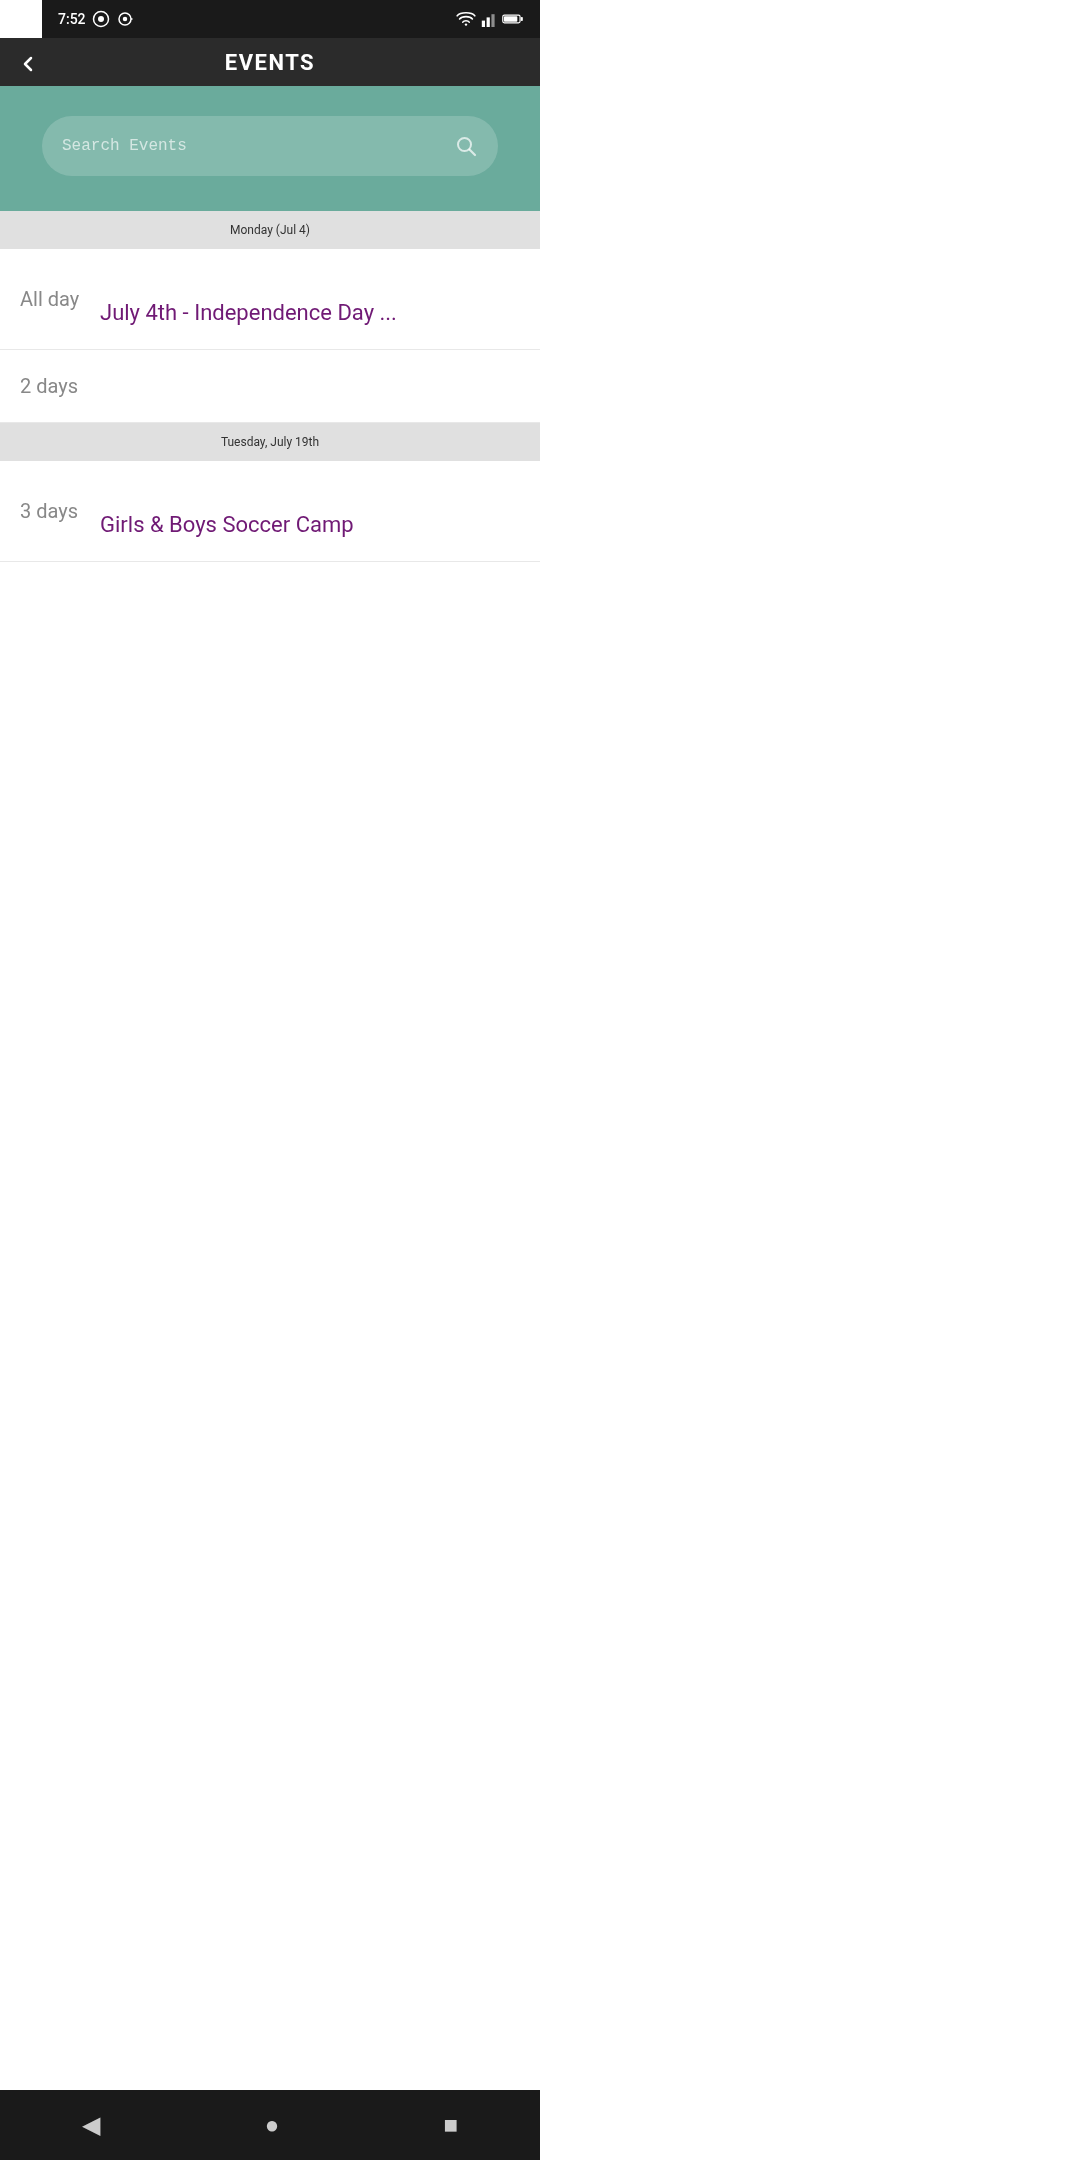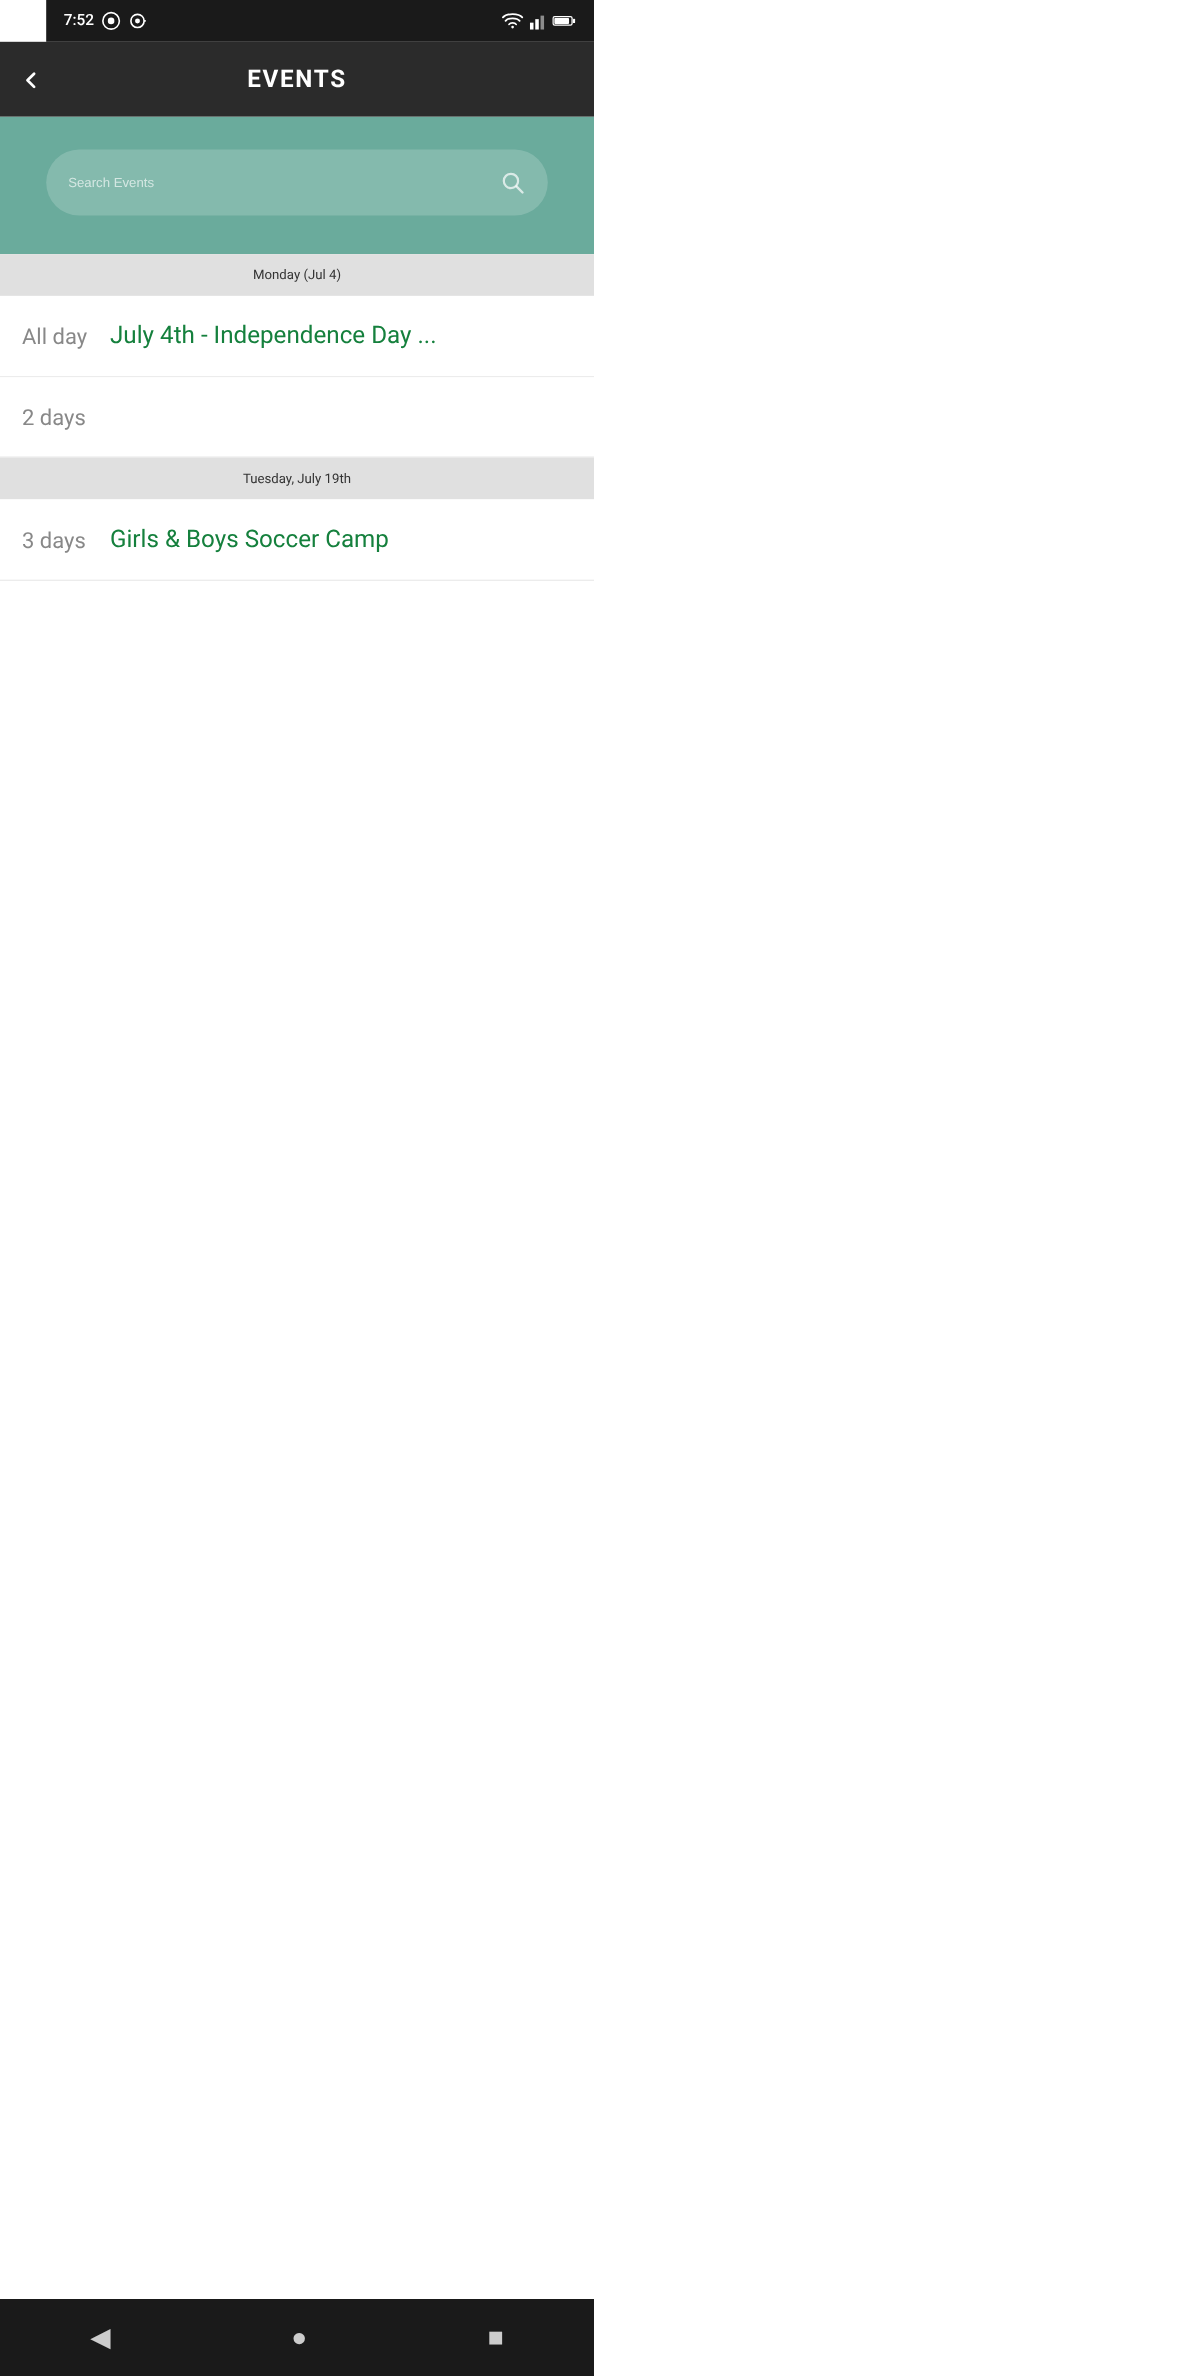--- a/index.html
+++ b/index.html
@@ -33,21 +33,21 @@
     }
     .status-right {
       display: flex;
       align-items: center;
       gap: 5px;
     }
 
     
     .app-bar {
       background: #2b2b2b;
-      height: 68px;
+      height: 48px;
       display: flex;
       align-items: center;
       padding: 0 16px;
       position: relative;
     }
     .back-btn {
       color: #ffffff;
       font-size: 26px;
       cursor: pointer;
       line-height: 1;
@@ -77,22 +77,23 @@
       align-items: center;
       padding: 0 20px;
       height: 60px;
     }
     .search-input {
       flex: 1;
       background: transparent;
       border: none;
       outline: none;
       color: rgba(255,255,255,0.75);
-      font-size: 12px;
+      font-size: 16px;
       caret-color: white;
+      font-family: Liberation Mono, monospace;
     }
     .search-input::placeholder {
       color: rgba(255,255,255,0.65);
     }
     .search-icon-wrap {
       color: rgba(255,255,255,0.65);
       font-size: 22px;
       display: flex;
       align-items: center;
     }
@@ -115,23 +116,24 @@
       border-bottom: 1px solid #e8e8e8;
       background: #ffffff;
     }
     .event-duration {
       color: #888888;
       font-size: 20px;
       min-width: 80px;
       flex-shrink: 0;
     }
     .event-title {
-      color: #15803d;
+      color: #701a75;
       font-size: 22px;
       flex: 1;
+      margin-top: 27px;
     }
 
     
     .nav-bar {
       position: fixed;
       bottom: 0;
       left: 0;
       width: 540px;
       height: 70px;
       background: #1a1a1a;

